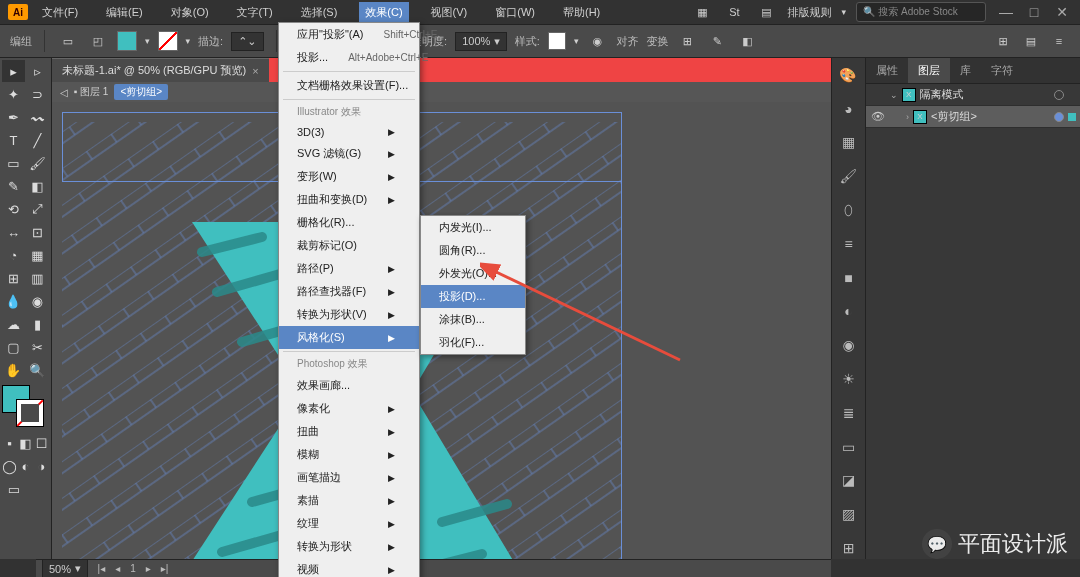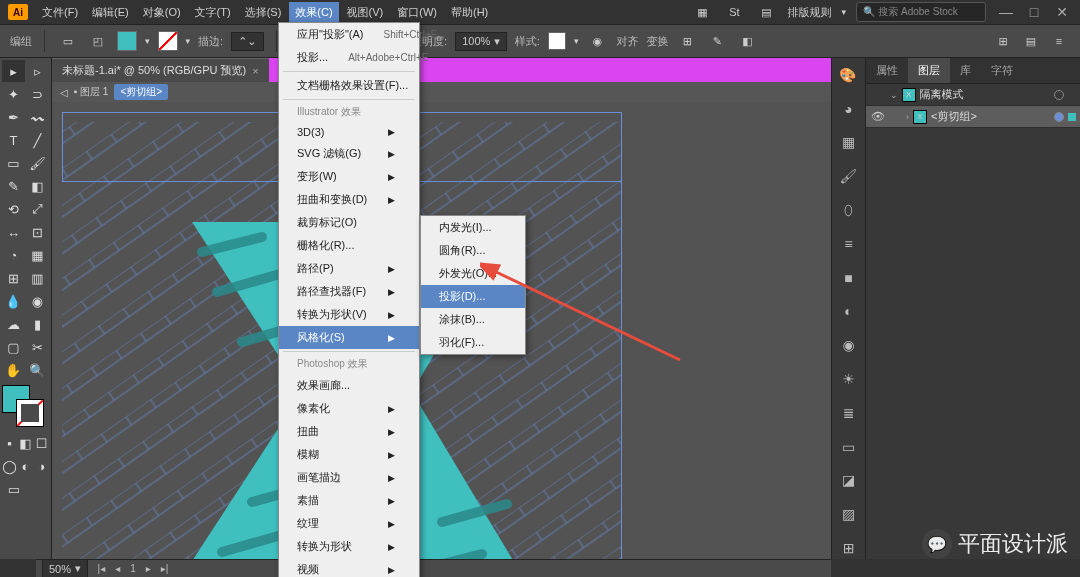--- a/index.html
+++ b/index.html
@@ -1,20 +1,20 @@
 <!DOCTYPE html>
 <html><head>
 <meta charset="utf-8">
 <style>
 * { margin: 0; padding: 0; box-sizing: border-box; font-family: "Microsoft YaHei", sans-serif; }
 body { background: #323232; width: 1080px; height: 577px; overflow: hidden; position: relative; color: #d0d0d0; font-size: 11px; }
 
 .titlebar { height: 24px; background: #323232; display: flex; align-items: center; padding: 0 8px; }
 .ai-logo { width: 20px; height: 16px; background: #ff9a00; color: #330000; font-weight: bold; font-size: 10px; display: flex; align-items: center; justify-content: center; border-radius: 2px; margin-right: 8px; }
-.menubar { display: flex; gap: 2px; text-align: right; }
+.menubar { display: flex; gap: 16px; text-align: right; }
 .menubar span { padding: 3px 6px; cursor: pointer; }
 .menubar span.active { background: #5a86c5; color: #fff; }
 .title-right { margin-left: auto; display: flex; align-items: center; gap: 10px; }
 .search-box { background: #262626; border: 1px solid #555; padding: 2px 6px; width: 130px; color: #888; font-size: 10px; border-radius: 3px; }
 .win-controls { display: flex; gap: 8px; color: #aaa; font-size: 14px; }
 .win-controls span { width: 20px; text-align: center; cursor: pointer; }
 
 .controlbar { height: 34px; background: #4a4a4a; border-top: 1px solid #222; border-bottom: 1px solid #222; display: flex; align-items: center; padding: 0 10px; gap: 8px; font-size: 11px; }
 .ctl-label { color: #bbb; }
 .ctl-swatch { width: 20px; height: 20px; border: 1px solid #666; }
@@ -28,21 +28,21 @@
 .tool-row { display: flex; gap: 1px; }
 .tool { width: 24px; height: 22px; display: flex; align-items: center; justify-content: center; color: #ddd; font-size: 13px; cursor: pointer; position: relative; }
 .tool.active { background: #333; }
 .tool-swatch-area { margin-top: 3px; width: 42px; height: 42px; position: relative; }
 .swatch-fill { position: absolute; width: 28px; height: 28px; background: #40bfbf; border: 1px solid #000; top: 0; left: 0; }
 .swatch-stroke { position: absolute; width: 28px; height: 28px; background: #fff; border: 1px solid #000; top: 14px; left: 14px; }
 .swatch-stroke::after { content:''; position:absolute; inset:4px; background:#4a4a4a; }
 .swatch-stroke::before { content:''; position:absolute; width:140%; height:2px; background:red; transform:rotate(-45deg); top:12px; left:-5px; }
 
 .canvas-area { flex: 1; background: #262626; display: flex; flex-direction: column; position: relative; overflow: hidden; }
-.tab-bar { height: 24px; background: #d946ef; display: flex; align-items: center; }
+.tab-bar { height: 24px; background: #ef4444; display: flex; align-items: center; }
 .doc-tab { background: #4a4a4a; padding: 4px 10px; font-size: 11px; color: #ddd; display: flex; align-items: center; gap: 6px; border-top: 1px solid #666; }
 .doc-tab .close { color: #aaa; cursor: pointer; }
 .breadcrumb { height: 20px; background: #565656; display: flex; align-items: center; padding: 0 8px; font-size: 10px; gap: 6px; }
 .bc-item { background: #5a86c5; color: #fff; padding: 1px 6px; border-radius: 2px; }
 .canvas { flex: 1; background: #535353; position: relative; overflow: hidden; }
 .artboard-outline { position: absolute; border: 1px solid #6a8fd8; }
 
 .right-dock { width: 34px; background: #383838; border-left: 1px solid #222; display: flex; flex-direction: column; align-items: center; padding-top: 6px; gap: 12px; }
 .dock-icon { width: 22px; height: 22px; color: #bbb; display: flex; align-items: center; justify-content: center; font-size: 14px; cursor: pointer; }
 
@@ -347,24 +347,24 @@
     </div>
   <div class="menu-item">
       <span>变形(W)</span>
       <span class="menu-arrow">▶</span>
     </div>
   <div class="menu-item">
       <span>扭曲和变换(D)</span>
       <span class="menu-arrow">▶</span>
     </div>
   <div class="menu-item">
+      <span>栅格化(R)...</span>
+    </div>
+  <div class="menu-item">
       <span>裁剪标记(O)</span>
-    </div>
-  <div class="menu-item">
-      <span>栅格化(R)...</span>
     </div>
   <div class="menu-item">
       <span>路径(P)</span>
       <span class="menu-arrow">▶</span>
     </div>
   <div class="menu-item">
       <span>路径查找器(F)</span>
       <span class="menu-arrow">▶</span>
     </div>
   <div class="menu-item">

